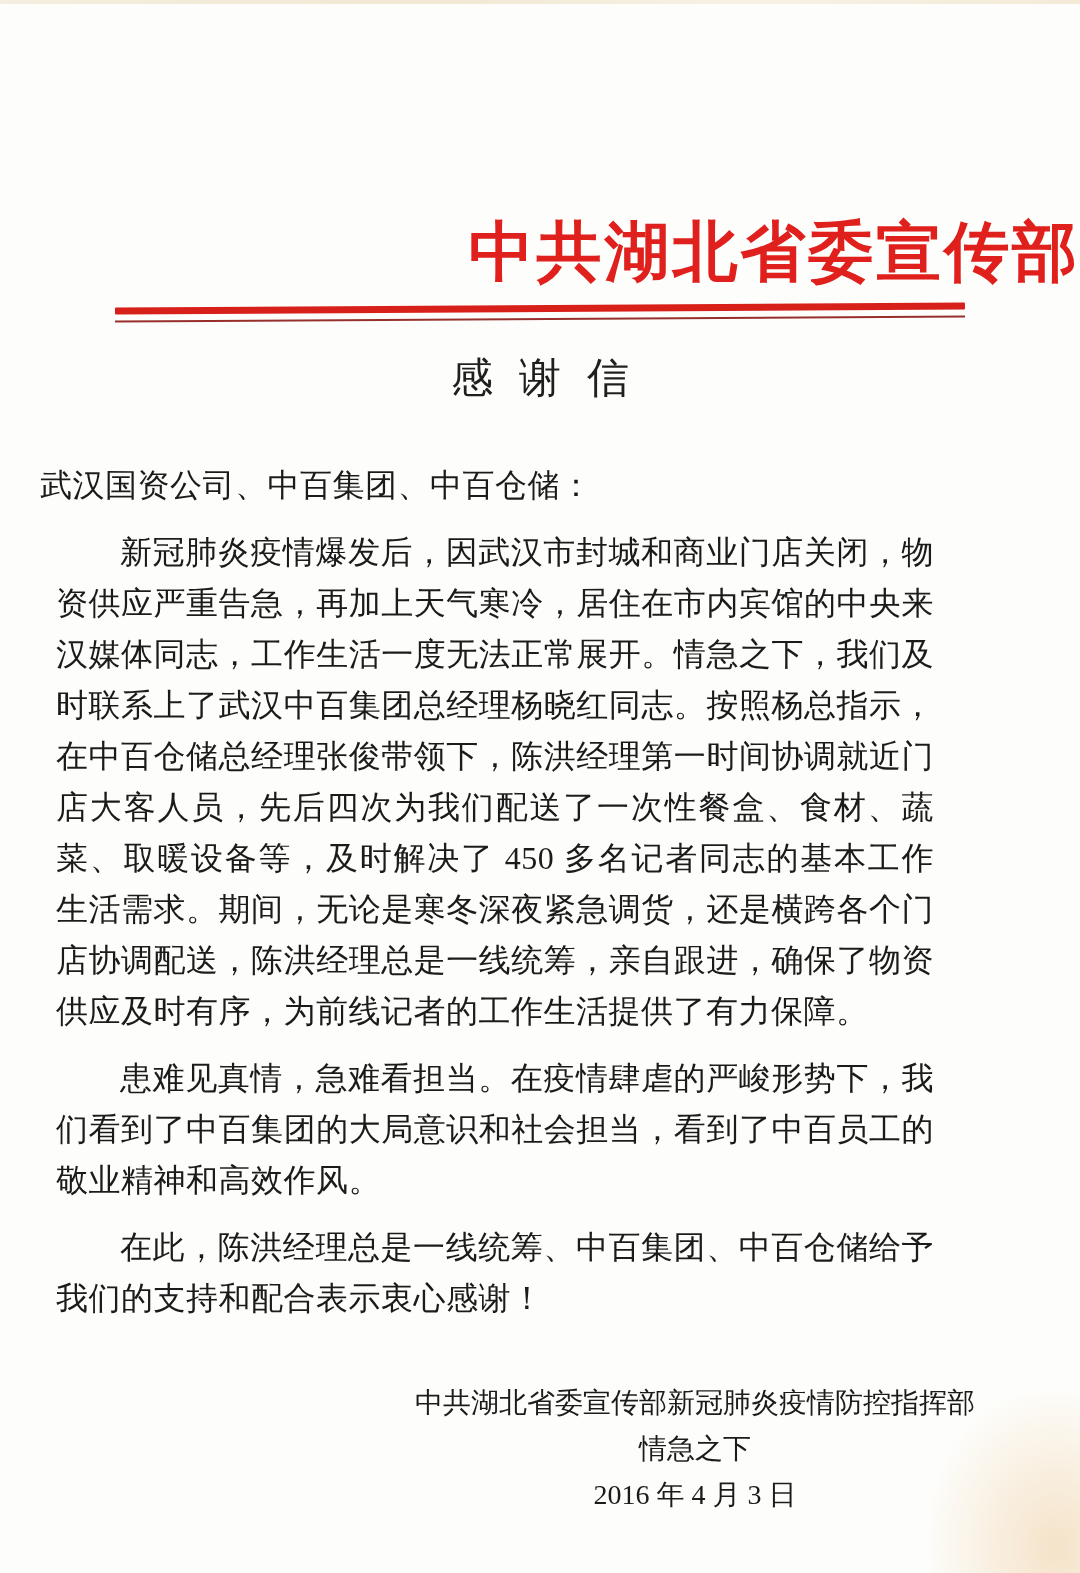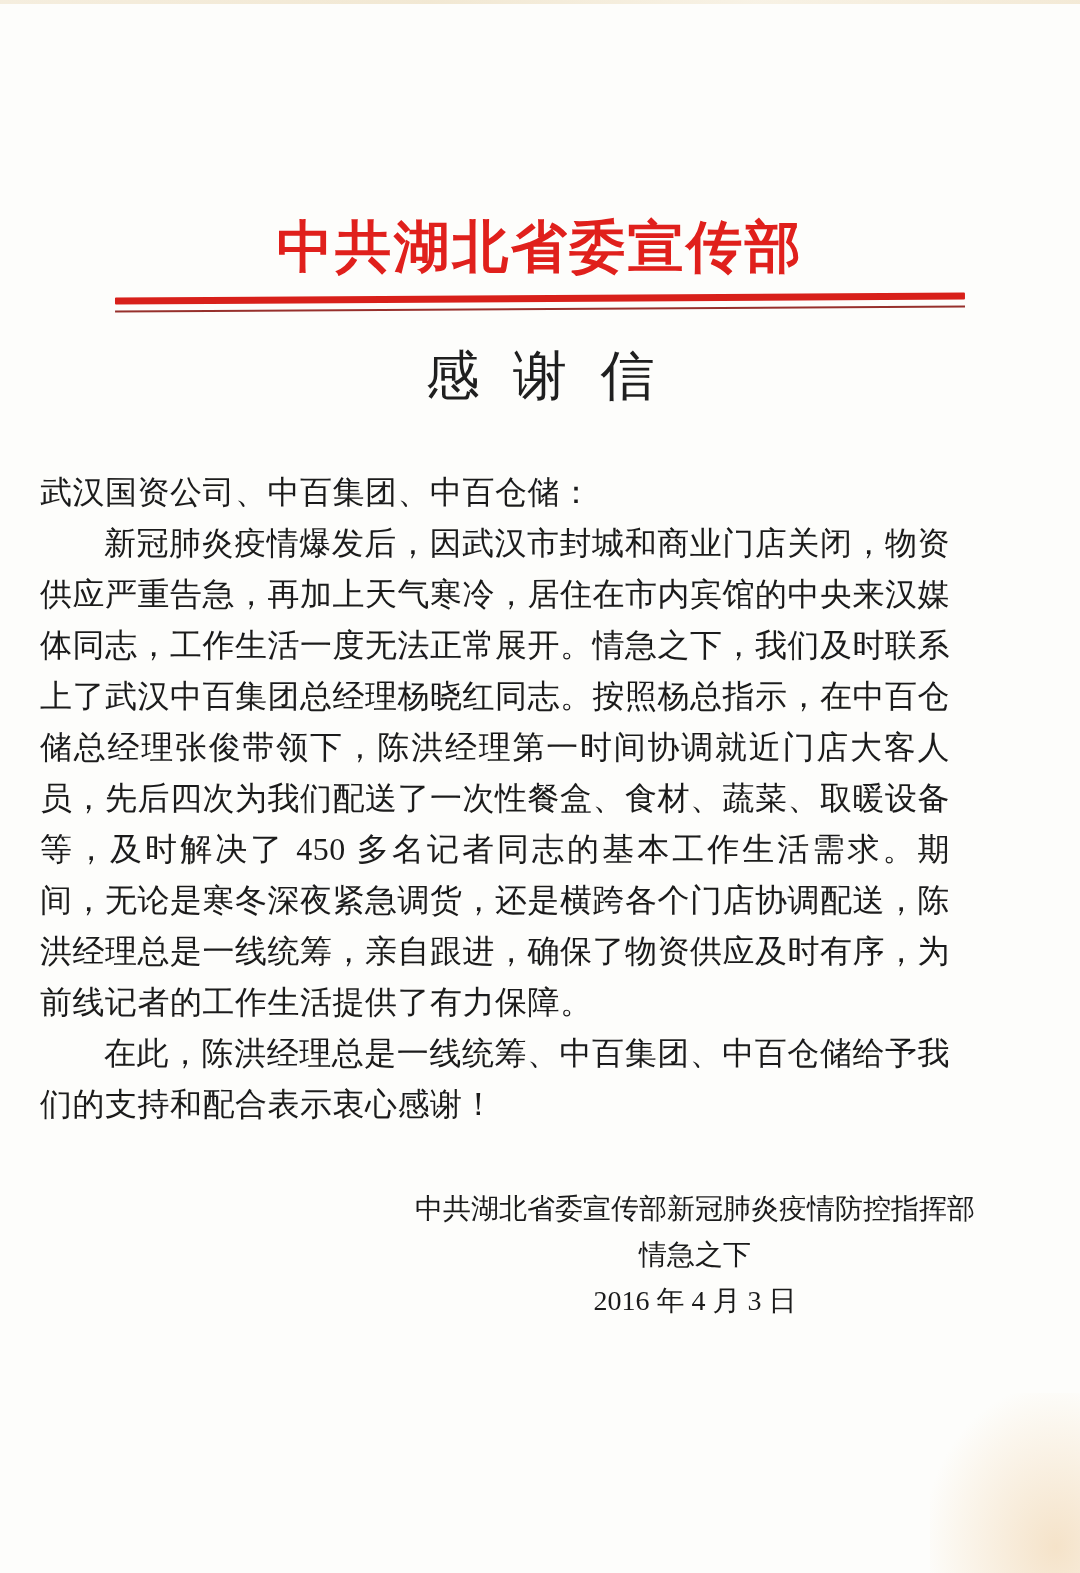--- a/index.html
+++ b/index.html
@@ -31,62 +31,62 @@
     opacity: 0.8;
   }
   .scan-corner-blotch {
     position: absolute;
     right: -30px; bottom: -40px;
     width: 180px; height: 220px;
     background: radial-gradient(ellipse at 70% 70%, rgba(238,205,160,0.55), rgba(245,225,195,0.25) 55%, rgba(255,255,255,0) 75%);
     pointer-events: none;
   }
   .letterhead {
-    text-align: center;
-    font-size: 56px;
+    text-align: right;
+    font-size: 65px;
     font-weight: bold;
     letter-spacing: 0.045em;
     line-height: 1.12;
     white-space: nowrap;
   }
   .rule-block {
     margin: 16px 115px 0 115px;
     transform: rotate(-0.35deg);
   }
   .rule-thick {
     height: 7px;
     border-radius: 1px;
   }
   .rule-thin {
     height: 2px;
     margin-top: 6px;
   }
   .doc-title {
     margin-top: 30px;
     text-align: center;
-    font-size: 54px;
+    font-size: 42px;
     letter-spacing: 0.62em;
     text-indent: 0.62em;
     font-weight: 500;
     color: #1f1f1f;
   }
   .letter-body {
     margin-top: 54px;
     padding: 0 130px;
     font-size: 32px;
     line-height: 51px;
     text-align: justify;
     letter-spacing: 0.5px;
   }
   .salutation {
     margin: 0;
     text-indent: 0;
   }
   .para {
-    margin: 0;
+    margin: 16px;
     text-indent: 2em;
   }
   .signature {
     margin-top: 56px;
     margin-left: 310px;
     text-align: center;
     font-size: 28px;
     line-height: 46px;
   }
   .signature div {
@@ -105,20 +105,21 @@
   <div class="rule-block">
     <div class="rule-thick" style="background: rgb(216, 32, 26);"></div>
     <div class="rule-thin" style="background: rgb(151, 48, 44);"></div>
   </div>
 
   <div class="doc-title">感谢信</div>
 
   <div class="letter-body" style="color: rgb(27, 27, 27); padding-left: 40px;">
     <p class="salutation">武汉国资公司、中百集团、中百仓储：</p>
     <p class="para">新冠肺炎疫情爆发后，因武汉市封城和商业门店关闭，物资供应严重告急，再加上天气寒冷，居住在市内宾馆的中央来汉媒体同志，工作生活一度无法正常展开。情急之下，我们及时联系上了武汉中百集团总经理杨晓红同志。按照杨总指示，在中百仓储总经理张俊带领下，陈洪经理第一时间协调就近门店大客人员，先后四次为我们配送了一次性餐盒、食材、蔬菜、取暖设备等，及时解决了 450 多名记者同志的基本工作生活需求。期间，无论是寒冬深夜紧急调货，还是横跨各个门店协调配送，陈洪经理总是一线统筹，亲自跟进，确保了物资供应及时有序，为前线记者的工作生活提供了有力保障。</p>
+    <p class="para">患难见真情，急难看担当。在疫情肆虐的严峻形势下，我们看到了中百集团的大局意识和社会担当，看到了中百员工的敬业精神和高效作风。</p>
     <p class="para">在此，陈洪经理总是一线统筹、中百集团、中百仓储给予我们的支持和配合表示衷心感谢！</p>
   </div>
 
   <div class="signature">
     <div>中共湖北省委宣传部新冠肺炎疫情防控指挥部</div>
     <div>情急之下</div>
     <div>2016 年 4 月 3 日</div>
   </div>
 
   <div class="scan-corner-blotch"></div>

